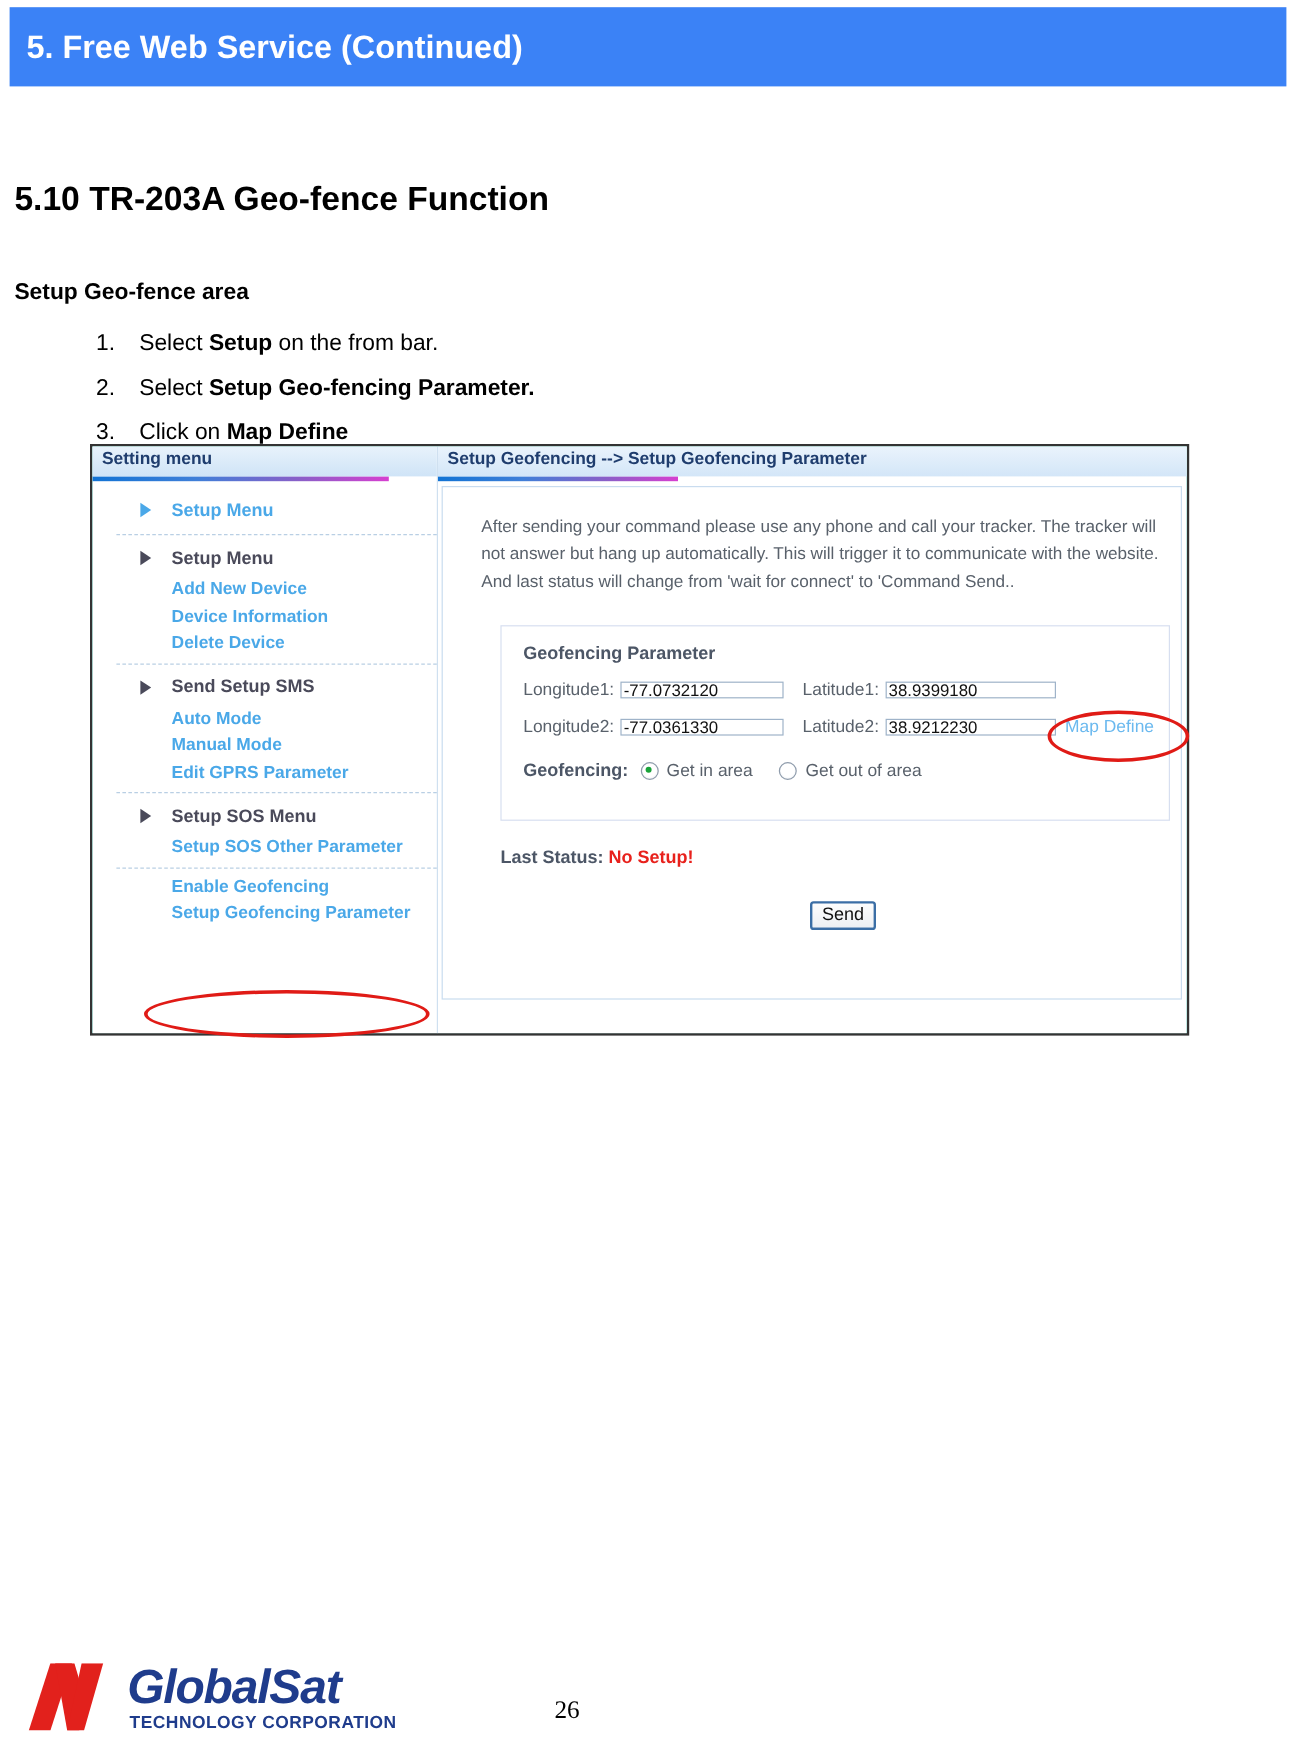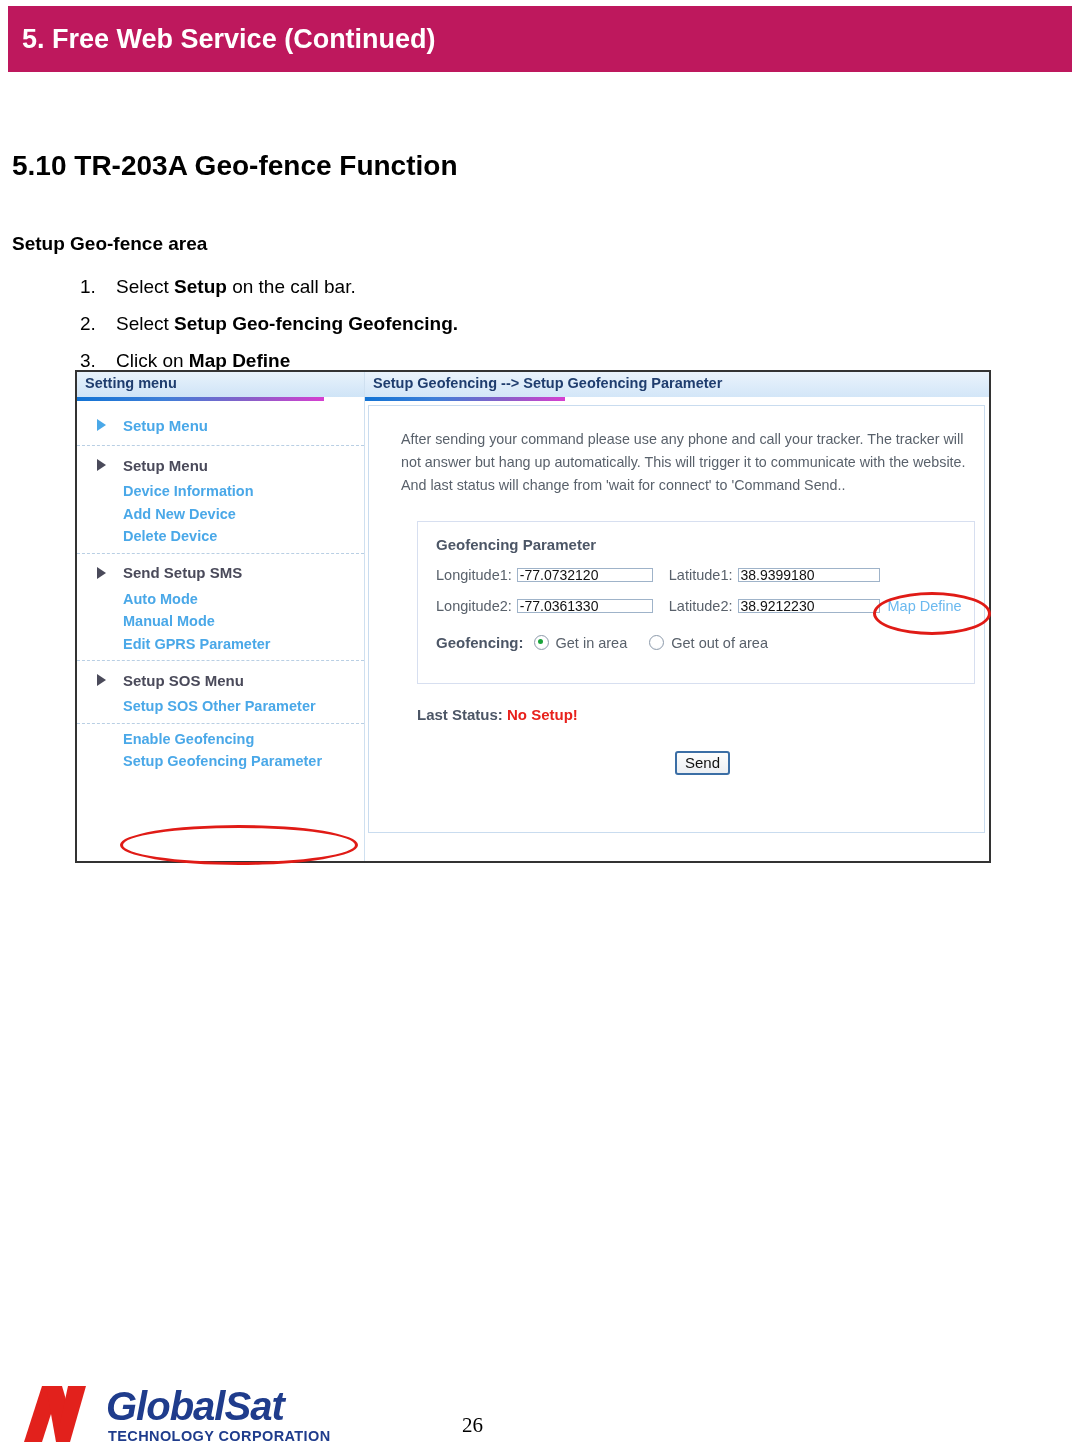--- a/index.html
+++ b/index.html
@@ -21,21 +21,21 @@
     position: absolute;
     left: 8px; top: 6px;
     width: 1064px; height: 1442px;
     box-sizing: border-box;
   }
 
   .title-bar {
     position: absolute;
     left: 8px; top: 6px;
     width: 1064px; height: 66px;
-    background: #be185d;
+    background: #3b82f6;
     box-sizing: border-box;
     text-align: center;
   }
   .title-bar-text {
     position: absolute;
     left: 14px; top: 18px;
     color: #ffffff;
     font-size: 27px;
     font-weight: bold;
     letter-spacing: 0px;
@@ -124,20 +124,21 @@
   }
   .panel-rule.wide { width: 200px; }
 
   .menu-list {
     position: relative;
     padding-top: 5px;
   }
   .menu-group {
     border-bottom: 1px dashed #b9cfe4;
     padding: 4px 0 5px 0;
+    margin-left: 20px;
   }
   .menu-group.last { border-bottom: none; }
 
   .menu-parent {
     display: flex;
     align-items: center;
     height: 30px;
     padding-left: 20px;
   }
   .tri {
@@ -380,24 +381,24 @@
 
 <div class="title-bar">
   <div class="title-bar-text">5. Free Web Service (Continued)</div>
 </div>
 
 <div class="section-heading">5.10 TR-203A Geo-fence Function</div>
 <div class="subheading">Setup Geo-fence area</div>
 
 <ul class="steps">
   <li class="step">
-    <span class="num">1.</span><span>Select </span><b>Setup</b><span> on the call bar.</span>
+    <span class="num">1.</span><span>Select </span><b>Setup</b><span> on the from bar.</span>
   </li>
   <li class="step">
-    <span class="num">2.</span><span>Select </span><b>Setup Geo-fencing Geofencing.</b><span></span>
+    <span class="num">2.</span><span>Select </span><b>Setup Geo-fencing Parameter.</b><span></span>
   </li>
   <li class="step">
     <span class="num">3.</span><span>Click on </span><b>Map Define</b><span></span>
   </li>
 </ul>
 
 <div class="shot">
   <div class="shot-inner">
 
     <div class="sidebar">
@@ -414,22 +415,22 @@
             <span class="menu-parent-label">Setup Menu</span>
           </div>
         </div>
 
 
         <div class="menu-group">
           <div class="menu-parent">
             <span class="tri dark"></span>
             <span class="menu-parent-label dark">Setup Menu</span>
           </div>
+          <div class="menu-child">Add New Device</div>
           <div class="menu-child">Device Information</div>
-          <div class="menu-child">Add New Device</div>
           <div class="menu-child">Delete Device</div>
         </div>
 
         <div class="menu-group">
           <div class="menu-parent">
             <span class="tri dark"></span>
             <span class="menu-parent-label dark">Send Setup SMS</span>
           </div>
           <div class="menu-child">Auto Mode</div>
           <div class="menu-child">Manual Mode</div>

